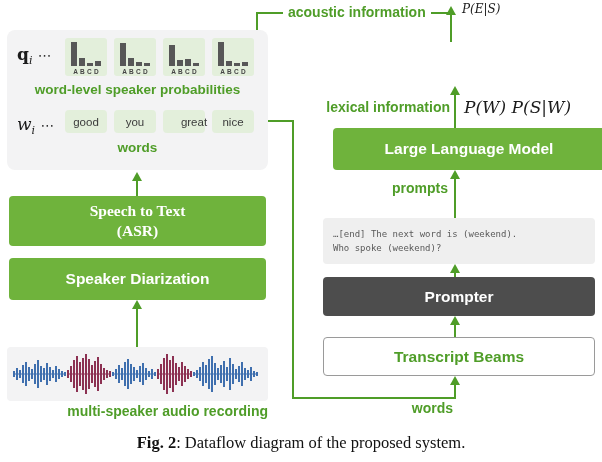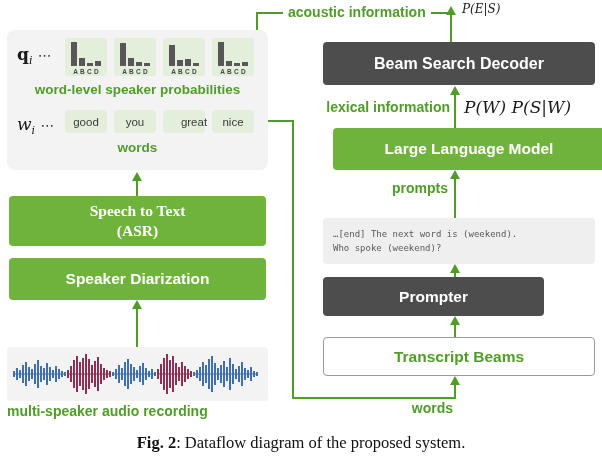--- a/index.html
+++ b/index.html
@@ -11,21 +11,21 @@
 
   .panel { position:absolute; background:var(--panel-bg,#f3f3f4); border-radius:8px; }
 
   .box { position:absolute; display:flex; flex-direction:column; align-items:center; justify-content:center;
          color:#fff; font-weight:700; font-size:15.5px; border-radius:4px; text-align:center; line-height:20px; }
   .green-box { background:var(--green-box,#6fb33c); }
   .dark-box  { background:var(--dark-box,#4d4d4d); }
   .outline-box { background:#fff; border:1.5px solid var(--border-gray,#9a9a9a); color:var(--green-text,#4f9d28); }
 
   .glabel { position:absolute; color:var(--green-text,#4f9d28); font-weight:700; font-size:14px; z-index:2; }
-  .center { text-align:left; }
+  .center { text-align:right; }
   .right-al { text-align:right; }
   .whitebg { background:#fff; padding:0 5px; }
 
   .math { position:absolute; font-family:"DejaVu Serif", serif; font-style:italic; font-size:12px; color:#1b1b1b; z-index:2; }
 
   
   .mathlabel { position:absolute; font-family:"DejaVu Serif", serif; font-size:17px; color:#1b1b1b; }
   .mathlabel .base-bold { font-weight:700; }
   .mathlabel .base-italic { font-style:italic; }
   .mathlabel sub { font-size:11px; font-style:italic; }
@@ -204,35 +204,34 @@
         <rect x="237" y="21" width="2" height="12" fill="#3f6fae"></rect>
         <rect x="240" y="23" width="2" height="8" fill="#3f6fae"></rect>
         <rect x="243" y="20" width="2" height="14" fill="#3f6fae"></rect>
         <rect x="246" y="24" width="2" height="6" fill="#3f6fae"></rect>
         <rect x="249" y="25" width="2" height="4" fill="#3f6fae"></rect>
         <rect x="186" y="26.5" width="65" height="1" fill="#3f6fae"></rect>
       </svg>
   </div>
   <div class="glabel center" style="left:7px; top:403px; width:261px;">multi-speaker audio recording</div>
 
-  <div class="box dark-box" style="left:323px; top:42px; width:272px; height:43px; font-size:16px;">Beam Search Decoder</div>
 
   <div class="glabel right-al" style="left:280px; top:99px; width:170px;">lexical information</div>
   <div class="math" style="left:464px; top:97px; font-size:17px;">P(W) P(S|W)</div>
 
   <div class="box green-box" style="left:323px; top:128px; width:272px; height:42px;margin-left:10px;">Large Language Model</div>
 
   <div class="glabel right-al" style="left:330px; top:180px; width:118px;">prompts</div>
 
   <div class="prompt-panel" style="left:323px; top:218px; width:272px; height:46px;">
     <div>…[end] The next word is (weekend).</div>
     <div>Who spoke (weekend)?</div>
   </div>
 
-  <div class="box dark-box" style="left:323px; top:277px; width:221px; height:39px;">Prompter</div>
+  <div class="box dark-box" style="left:323px; top:277px; width:272px; height:39px;">Prompter</div>
 
   <div class="box outline-box" style="left:323px; top:337px; width:272px; height:39px;">Transcript Beams</div>
 
   <div class="glabel right-al" style="left:353px; top:400px; width:100px;">words</div>
 
   <div class="fig-caption" style="top:433px;">
     <span class="bold">Fig. 2</span><span>: Dataflow diagram of the proposed system.</span>
   </div>
 
   <svg class="arrows" width="602" height="462" viewBox="0 0 602 462">

